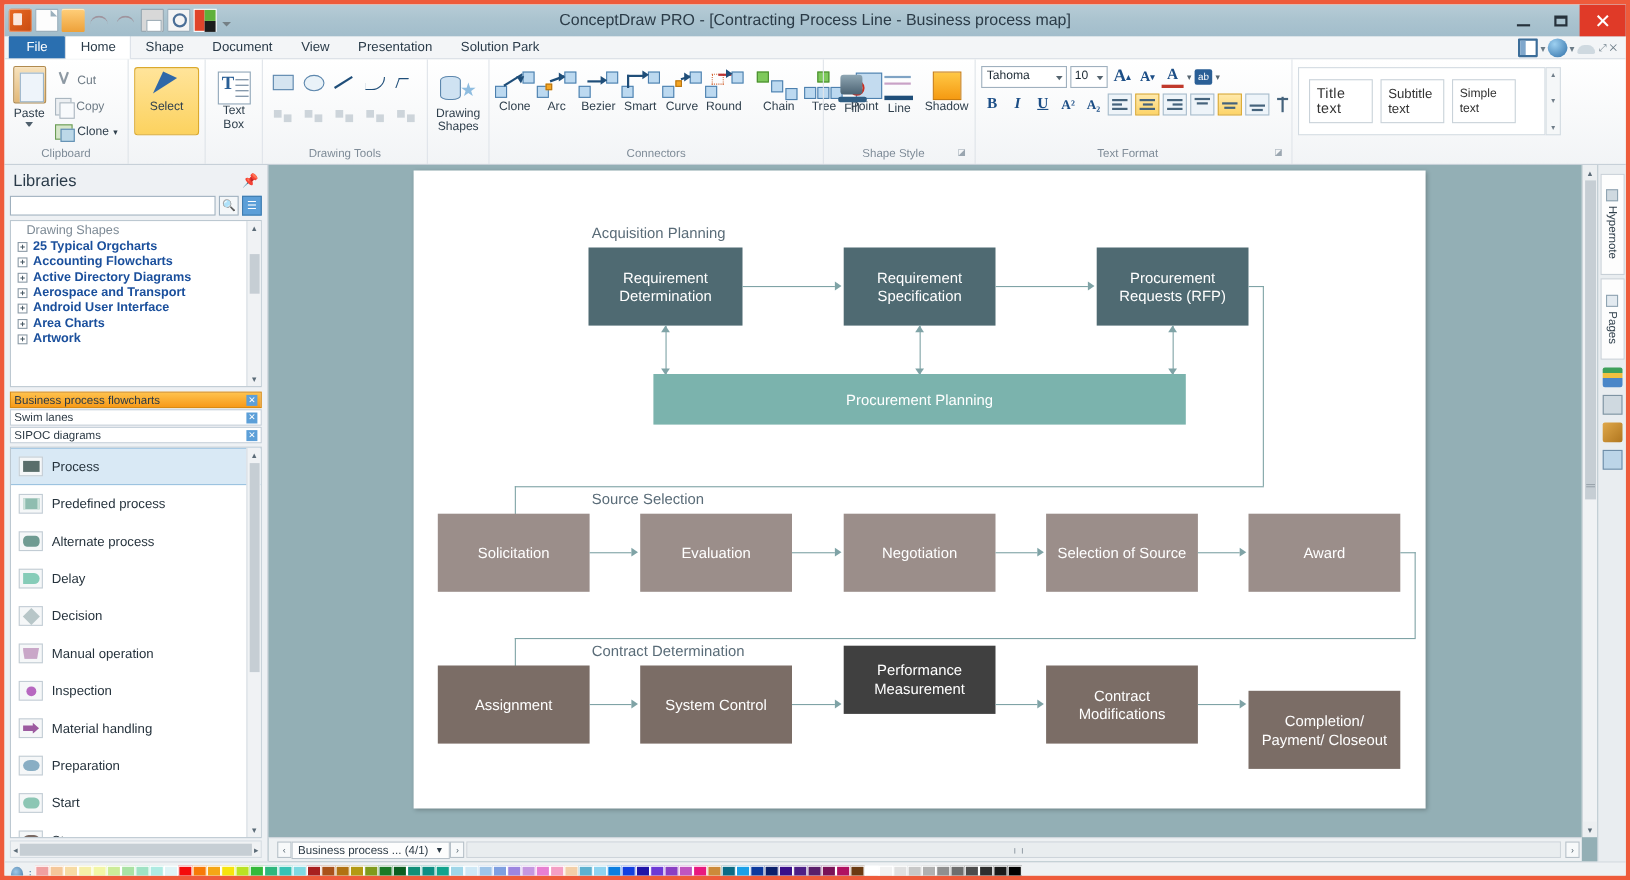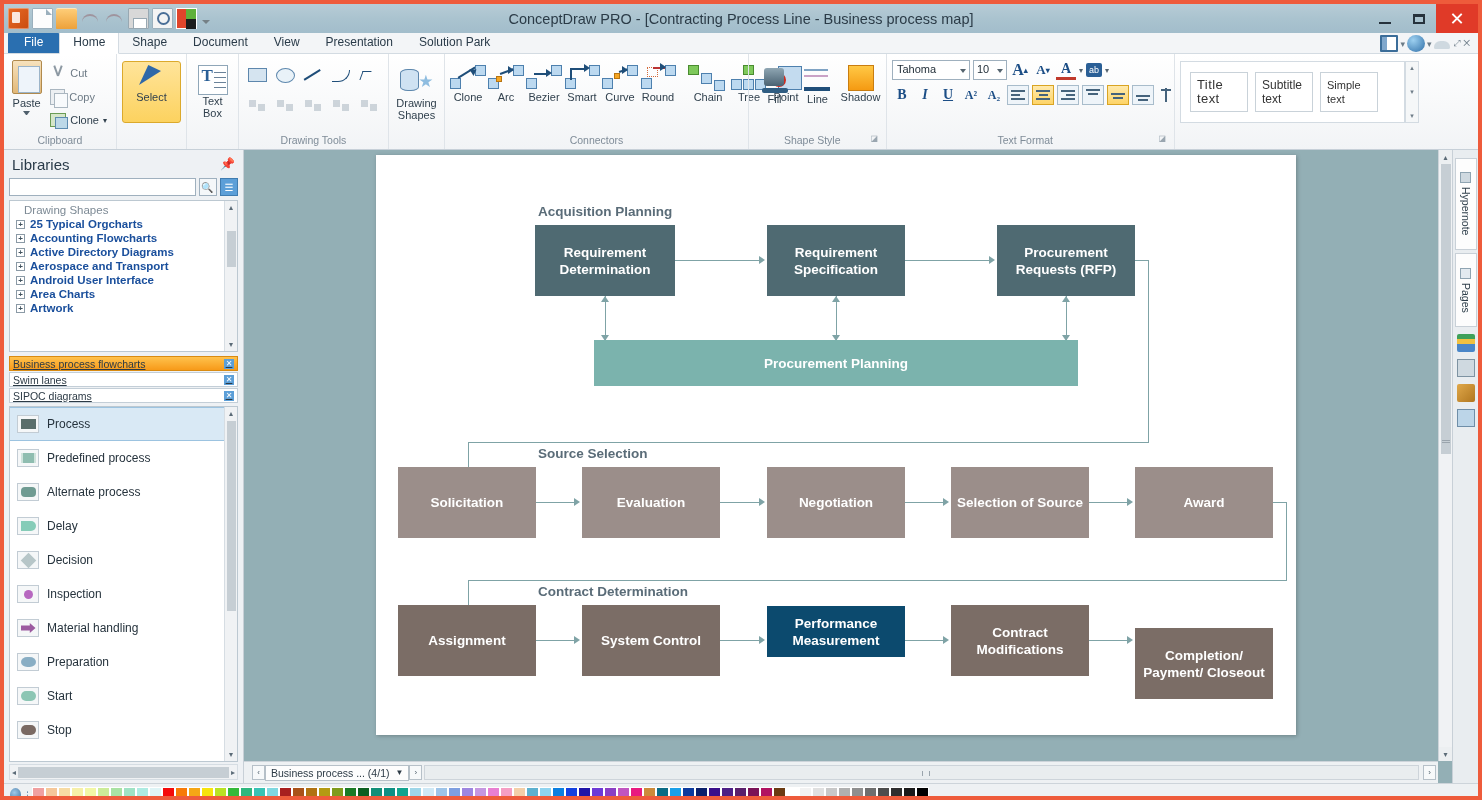--- a/index.html
+++ b/index.html
@@ -244,21 +244,21 @@
   .tnode.root { color:#7d8a95; padding-left:14px; }
   .tnode.lib { color:#1a4f9c; font-weight:bold; }
   .tscroll { position:absolute;right:0;top:0;width:13px;height:100%;background:#f0f2f4;
     border-left:1px solid #d6dde3;}
   .tscroll .arw{height:13px;display:flex;align-items:center;justify-content:center;font-size:8px;color:#5b6b77;}
   .tscroll .thumb{position:absolute;top:30px;left:2px;width:9px;height:36px;background:#c6ced4;}
 
   .opened { margin:4px 5px 0 5px; }
   .openrow { height:15px; display:flex; align-items:center; justify-content:space-between;
     font-size:10.5px; padding:0 3px; border:1px solid #c3ced7; background:#fff; margin-bottom:1px;
-    color:#2c3a45;text-decoration:underline;}
+    color:#2c3a45;}
   .openrow.sel { background:linear-gradient(to bottom,#ffc24d,#f79a19); border-color:#d98b12; }
   .closex { width:10px;height:10px;background:#5c9fd8;color:#fff;font-size:8px;line-height:9px;
     text-align:center; }
 
   .shapelist { flex:1; margin:2px 5px 0 5px; background:#fff; border:1px solid #bcc8d1;
     position:relative; overflow:hidden; }
   .shaperow { display:flex; align-items:center; gap:8px; height:34px; padding-left:7px; font-size:12px;
     color:#26333d; }
   .shaperow.sel { background:#d9e9f5; border-top:1px solid #9cc3e0; border-bottom:1px solid #9cc3e0; }
   .sh-ic { width:22px;height:18px;background:#f5f7f8;border:1px solid #c2ccd4;display:flex;
@@ -270,21 +270,21 @@
 
   .libhscroll{height:16px;margin:2px 5px 3px 5px;background:#f0f2f4;border:1px solid #d6dde3;
     display:flex;align-items:center;justify-content:space-between;padding:0 2px;}
   .libhscroll .arw{font-size:8px;color:#5b6b77;}
   .libhscroll .thumb{height:11px;flex:1;margin:0 2px;background:#c6ced4;}
 
   
   .canvaswrap { flex:1; position:relative; background:#93afb5; overflow:hidden; }
   .page { position:absolute; left:132px; top:5px; width:920px; height:580px; background:#fff;
     box-shadow:1px 1px 4px rgba(0,0,0,.25); }
-  .sheet { position:absolute; inset:0;font-weight:bold; }
+  .sheet { position:absolute; inset:0; }
   .nodebox { position:absolute; display:flex; align-items:center; justify-content:center;
     text-align:center; color:#fff; font-size:13.5px; line-height:17px; padding:3px; }
   .bandlabel { position:absolute; font-size:13.5px; color:#5a6c78; }
   .connline { position:absolute; background:#7fa3a6; }
   .arrowR { position:absolute; width:0;height:0;border-style:solid;border-width:4px 0 4px 6px;
     border-color:transparent transparent transparent #7fa3a6; }
   .arrowD { position:absolute; width:0;height:0;border-style:solid;border-width:6px 4px 0 4px;
     border-color:#7fa3a6 transparent transparent transparent; }
   .arrowU { position:absolute; width:0;height:0;border-style:solid;border-width:0 4px 6px 4px;
     border-color:transparent transparent #7fa3a6 transparent; }
@@ -764,20 +764,26 @@
           <span>Delay</span>
           </div>
         <div class="shaperow">
           <span class="sh-ic">
               <span class="sh-in" style="width:11px;height:11px;background:#b7c6c8;transform:rotate(45deg);"></span>
             </span>
           <span>Decision</span>
           </div>
         <div class="shaperow">
           <span class="sh-ic">
+              <span class="sh-in" style="background:#c9a7c8;clip-path:polygon(0 0,100% 0,88% 100%,12% 100%);"></span>
+            </span>
+          <span>Manual operation</span>
+          </div>
+        <div class="shaperow">
+          <span class="sh-ic">
               <span class="sh-in" style="width:9px;height:9px;border-radius:50%;background:#b768c0;"></span>
             </span>
           <span>Inspection</span>
           </div>
         <div class="shaperow">
           <span class="sh-ic">
               <span class="sh-in" style="background:#9c5ba0;clip-path:polygon(0 25%,62% 25%,62% 0,100% 50%,62% 100%,62% 75%,0 75%);"></span>
             </span>
           <span>Material handling</span>
           </div>
@@ -868,21 +874,21 @@
           <div class="connline" style="left:897px;top:347px;width:14px;height:1px;"></div>
           <div class="connline" style="left:910px;top:347px;width:1px;height:78px;"></div>
           <div class="connline" style="left:92px;top:425px;width:819px;height:1px;"></div>
           <div class="connline" style="left:92px;top:425px;width:1px;height:34px;"></div>
           <div class="arrowD" style="left:88px;top:453px;"></div>
 
           <div class="bandlabel" style="left:162px;top:429px;">Contract Determination</div>
 
           <div class="nodebox" style="left:22px;top:450px;width:138px;height:71px;background:#7b6d66;">Assignment</div>
           <div class="nodebox" style="left:206px;top:450px;width:138px;height:71px;background:#7b6d66;">System Control</div>
-          <div class="nodebox" style="left:391px;top:451px;width:138px;height:51px;background:#0c4a6e;">Performance Measurement</div>
+          <div class="nodebox" style="left:391px;top:432px;width:138px;height:62px;background:#404040;">Performance Measurement</div>
           <div class="nodebox" style="left:575px;top:450px;width:138px;height:71px;background:#7b6d66;">Contract Modifications</div>
           <div class="nodebox" style="left:759px;top:450px;width:138px;height:71px;background:#7b6d66;margin-top:23px;">Completion/ Payment/ Closeout</div>
 
           <div class="connline" style="left:160px;top:485px;width:38px;height:1px;"></div>
           <div class="arrowR" style="left:198px;top:481px;"></div>
           <div class="connline" style="left:344px;top:485px;width:39px;height:1px;"></div>
           <div class="arrowR" style="left:383px;top:481px;"></div>
           <div class="connline" style="left:529px;top:485px;width:38px;height:1px;"></div>
           <div class="arrowR" style="left:567px;top:481px;"></div>
           <div class="connline" style="left:713px;top:485px;width:38px;height:1px;"></div>

